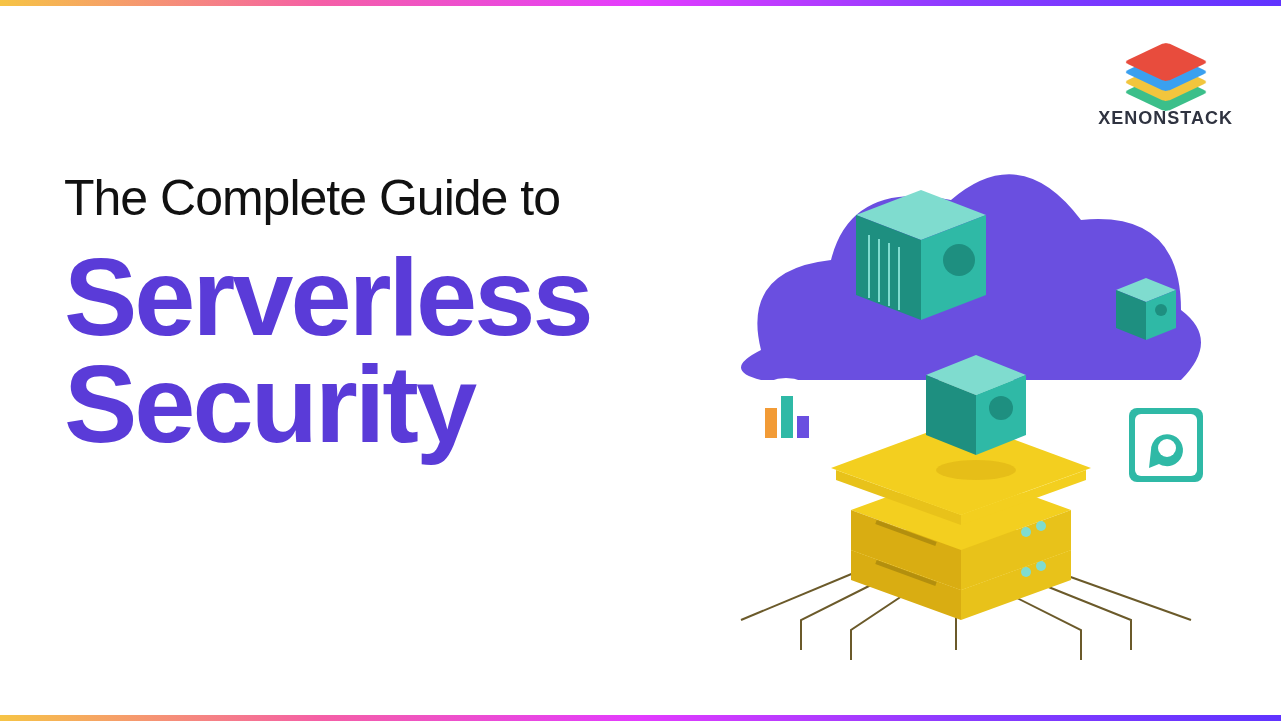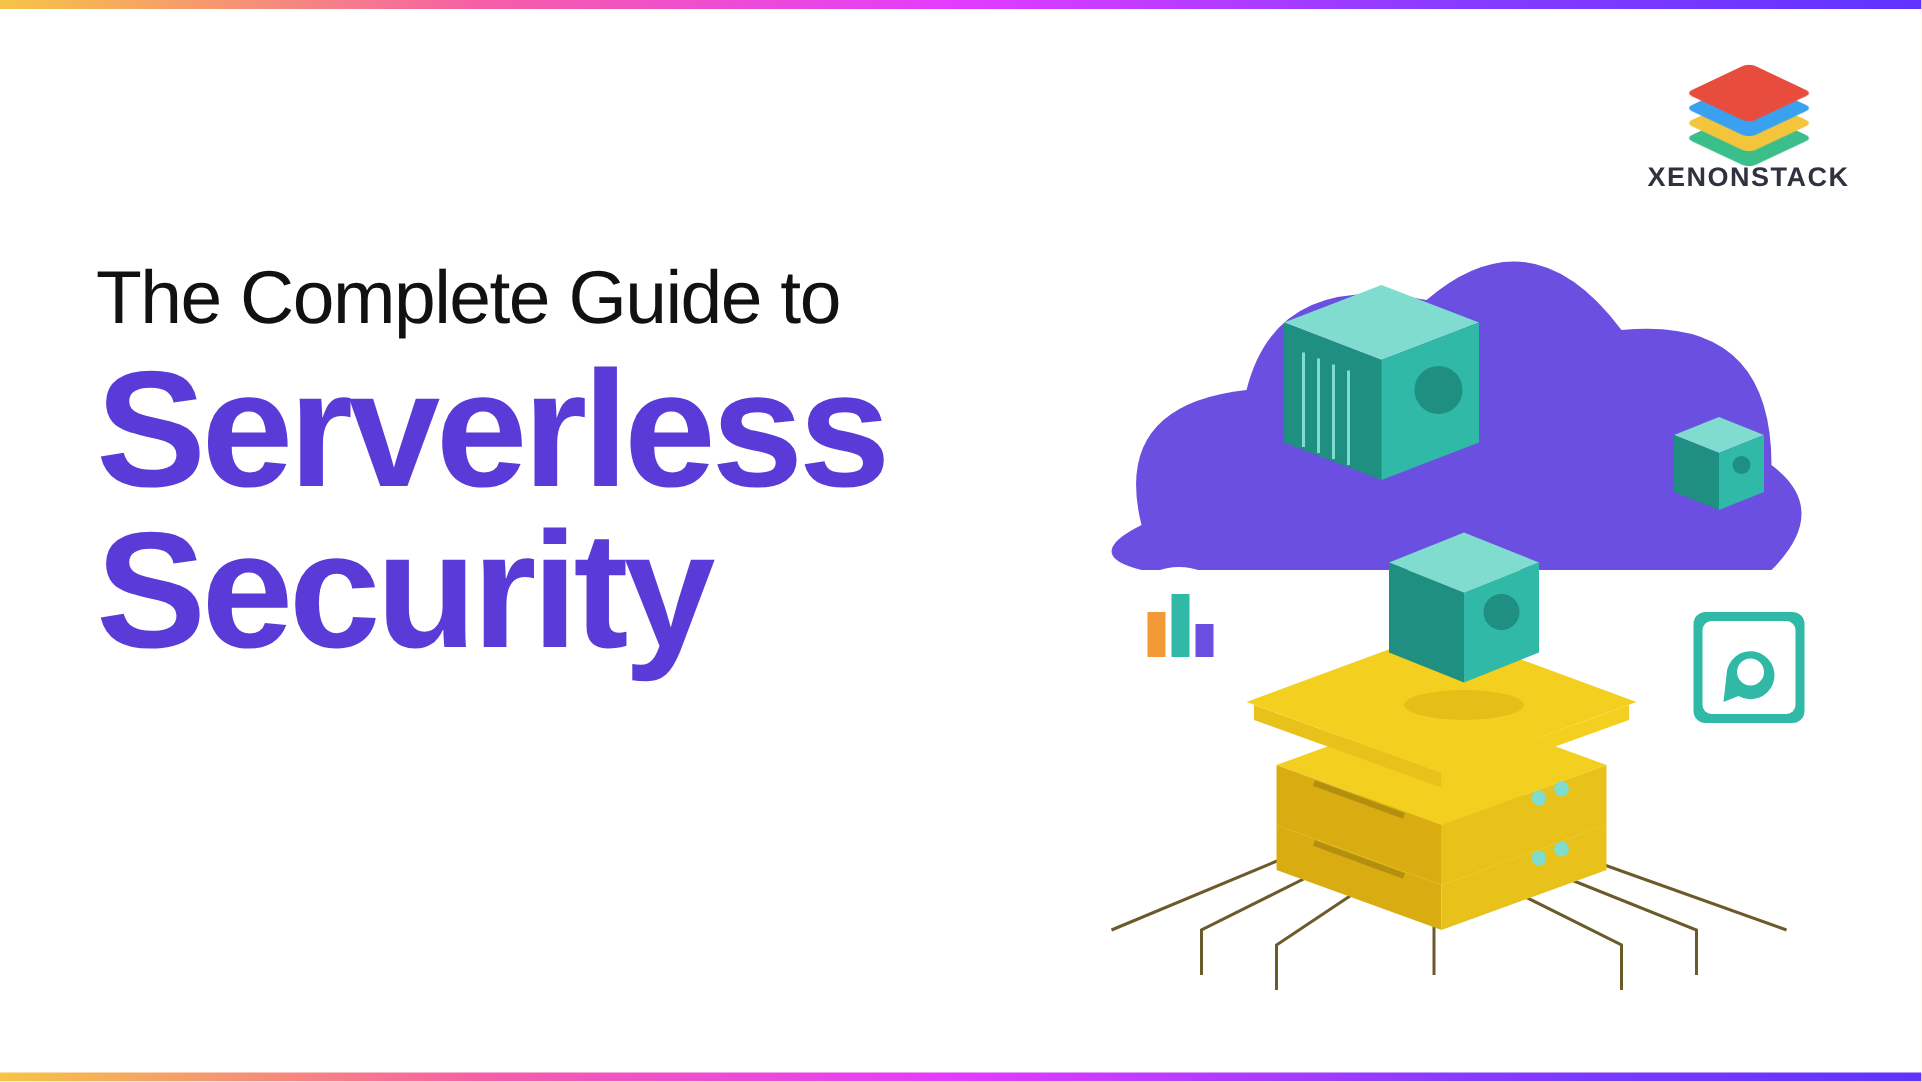--- a/index.html
+++ b/index.html
@@ -1,21 +1,21 @@
 <!DOCTYPE html>
 <html><head>
 <meta charset="utf-8">
 <style>
   * { margin: 0; padding: 0; box-sizing: border-box; }
   html, body { width: 1281px; height: 721px; overflow: hidden; font-family: -apple-system, BlinkMacSystemFont, "Segoe UI", Helvetica, Arial, sans-serif; }
   .canvas {
     position: relative;
     width: 1281px;
     height: 721px;
-    background: #fdba74;
+    background: #7dd3fc;
   }
   .top-gradient {
     position: absolute;
     top: 0; left: 0; right: 0;
     height: 6px;
     background: linear-gradient(90deg, #f6c445 0%, #f55fa6 25%, #e33bff 50%, #8a3bff 75%, #6033ff 100%);
   }
   .bottom-gradient {
     position: absolute;
     bottom: 0; left: 0; right: 0;
@@ -76,21 +76,21 @@
     color: #111;
     letter-spacing: -1px;
     line-height: 1.05;
   }
   .headline .line2 {
     font-size: 110px;
     font-weight: 800;
     color: #5a3bd8;
     letter-spacing: -3px;
     line-height: 0.98;
-    margin-top: 8px;
+    margin-top: 18px;
   }
   .illustration {
     position: absolute;
     top: 150px;
     right: 40px;
     width: 560px;
     height: 520px;
   }
 </style>
 </head>

